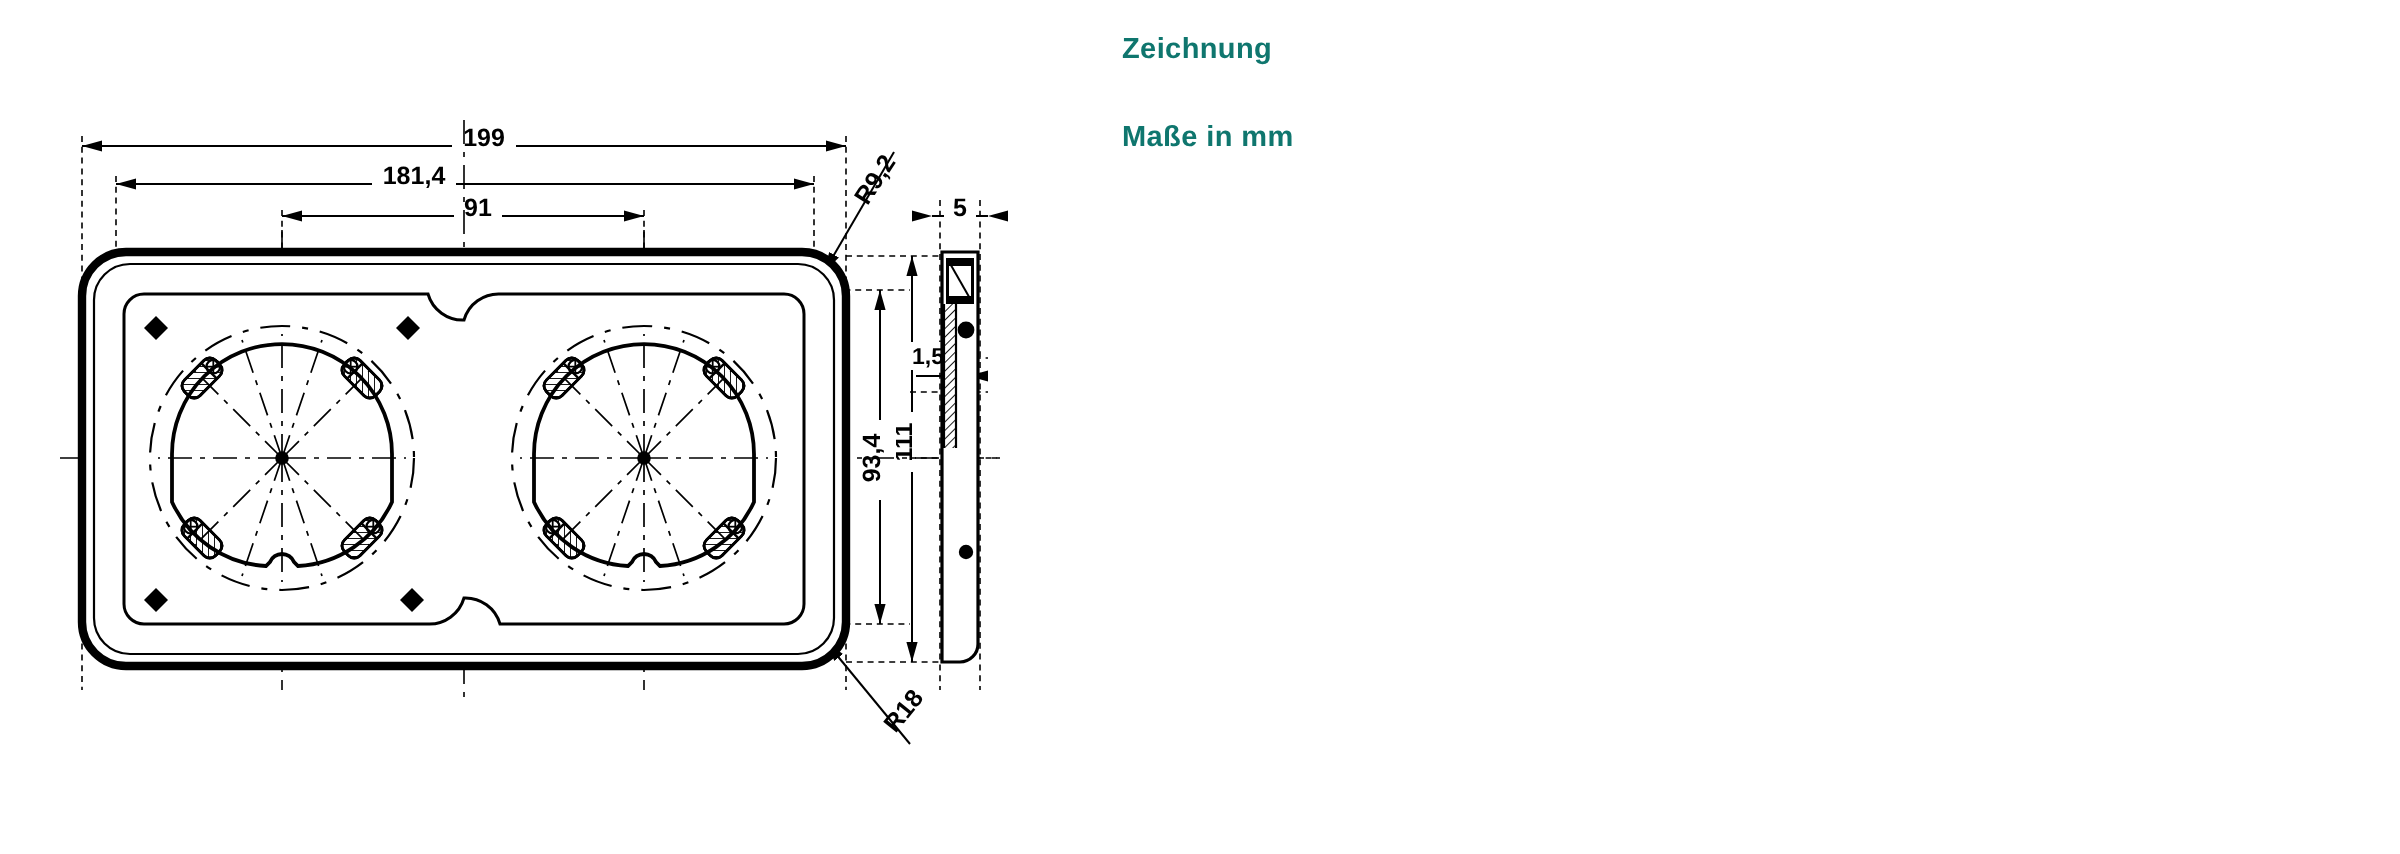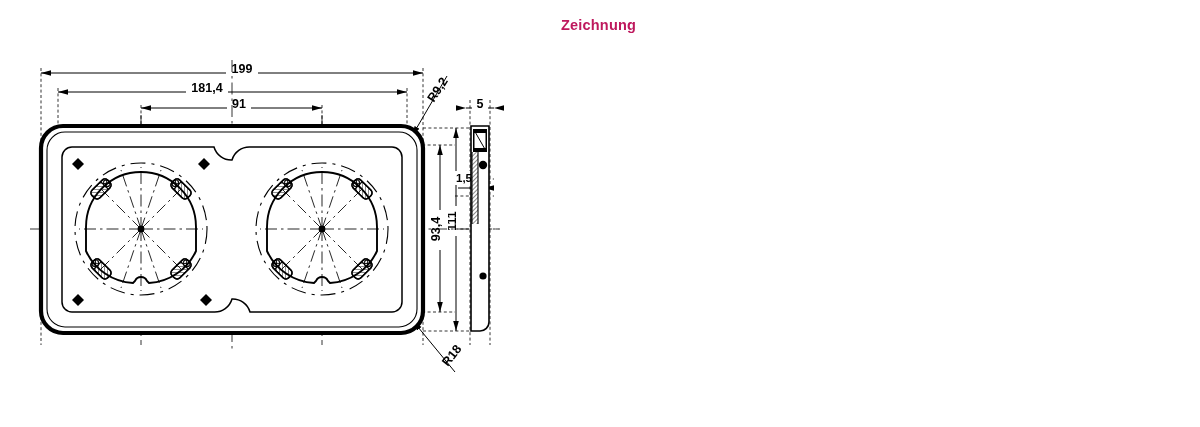--- a/index.html
+++ b/index.html
@@ -24,21 +24,21 @@
   .notes {
     position: absolute;
     left: 561px;
     top: 14px;
     width: 300px;
   }
   .notes .line {
     font-family: "Liberation Sans", sans-serif;
     font-size: 14.5px;
     font-weight: bold;
-    color: #be185d;
+    color: #0f766e;
     line-height: 22px;
     letter-spacing: 0.2px;
     white-space: nowrap;
   }
   .notes .gap {
     height: 22px;
   }
   svg text {
     font-family: "Liberation Sans", sans-serif;
     font-weight: bold;
@@ -236,13 +236,14 @@
     <line x1="478" y1="152" x2="478" y2="224" stroke="#000" stroke-width="1.1"></line>
 
     <ellipse cx="483" cy="165" rx="4.2" ry="4.2" fill="#000"></ellipse>
     <ellipse cx="483" cy="276" rx="3.6" ry="3.6" fill="#000"></ellipse>
   </g>
 </svg>
 
 <div class="notes">
   <div class="line">Zeichnung</div>
   <div class="gap"></div>
+  <div class="line">Maße in mm</div>
 </div>
 
 </body></html>

